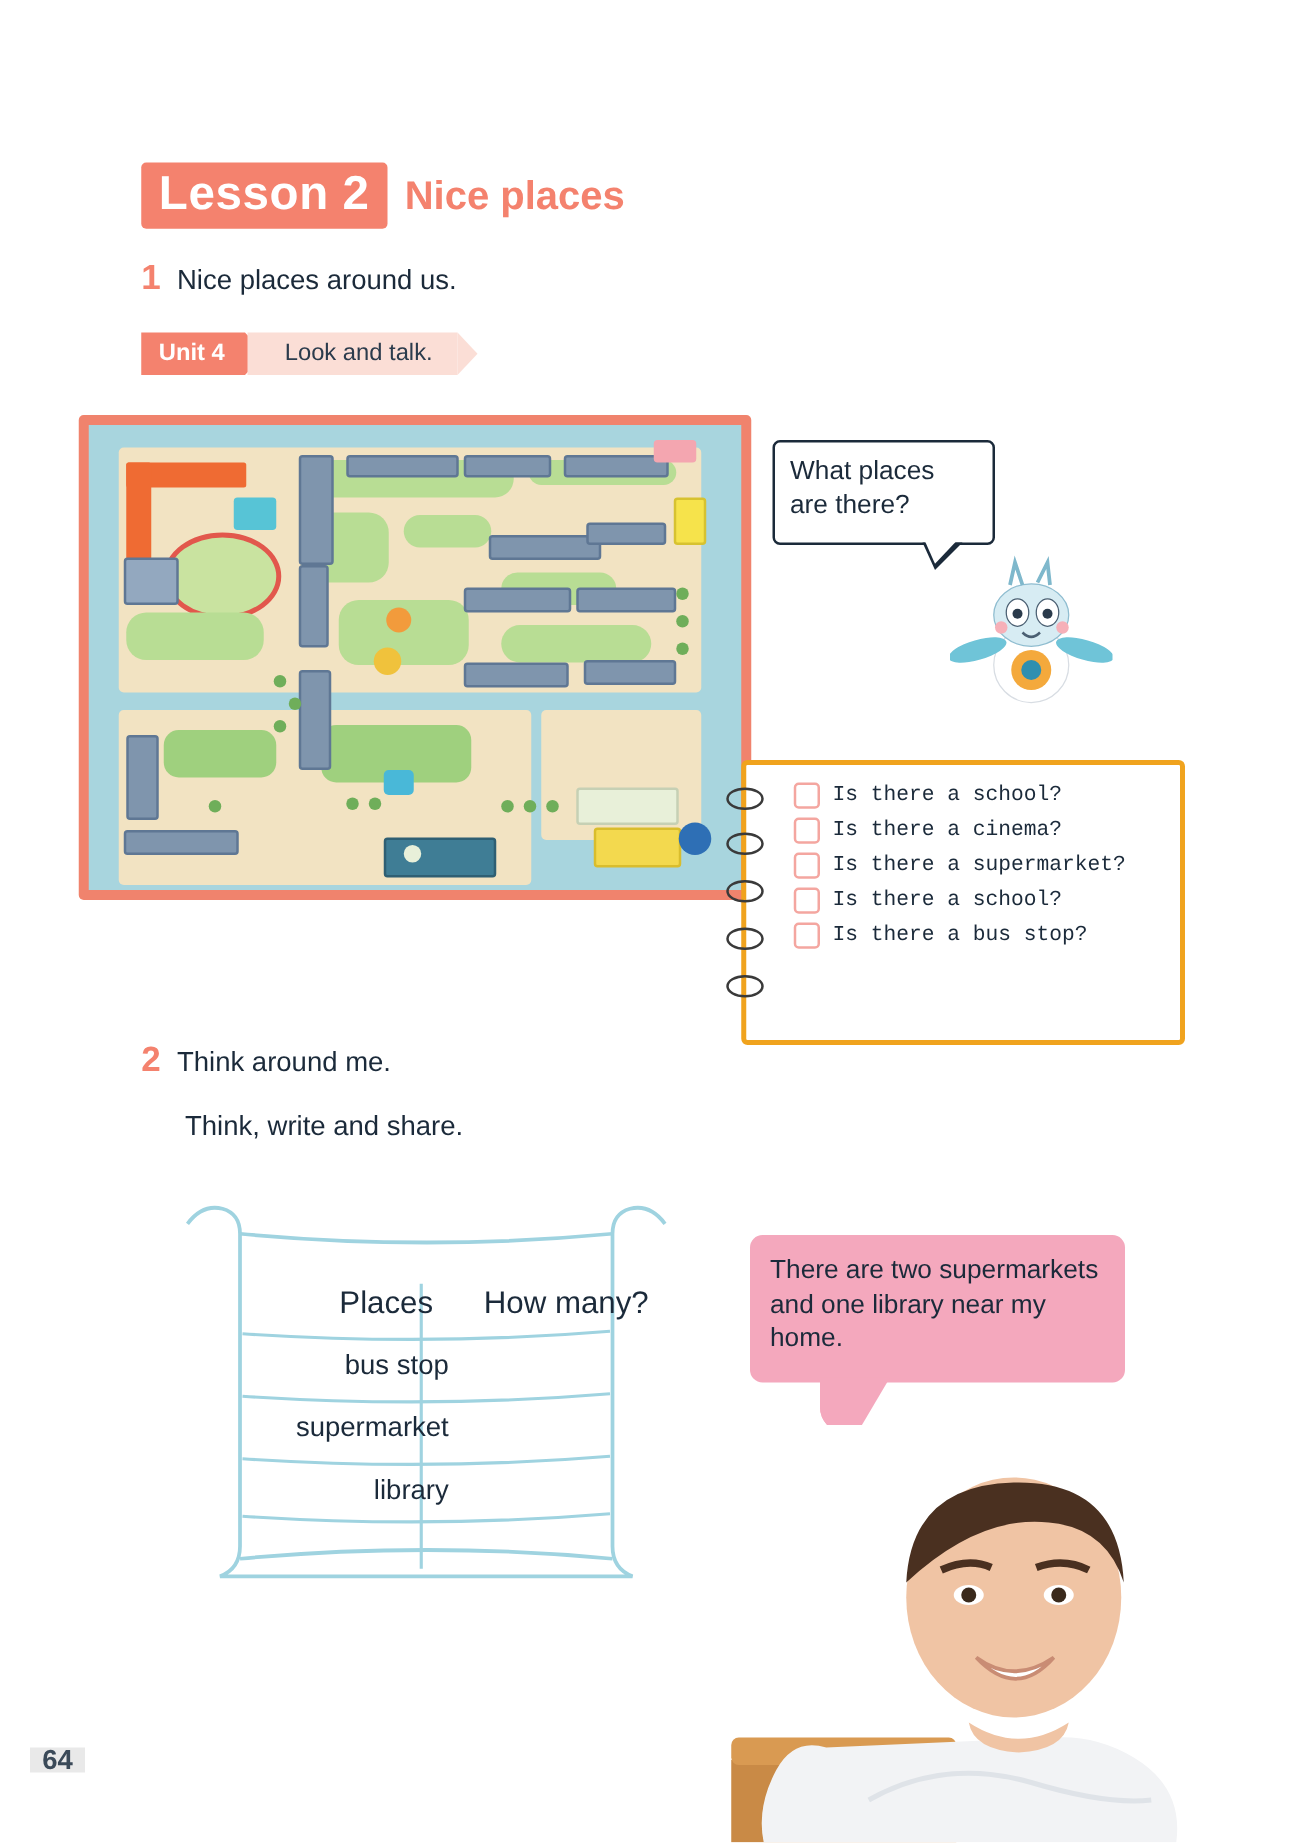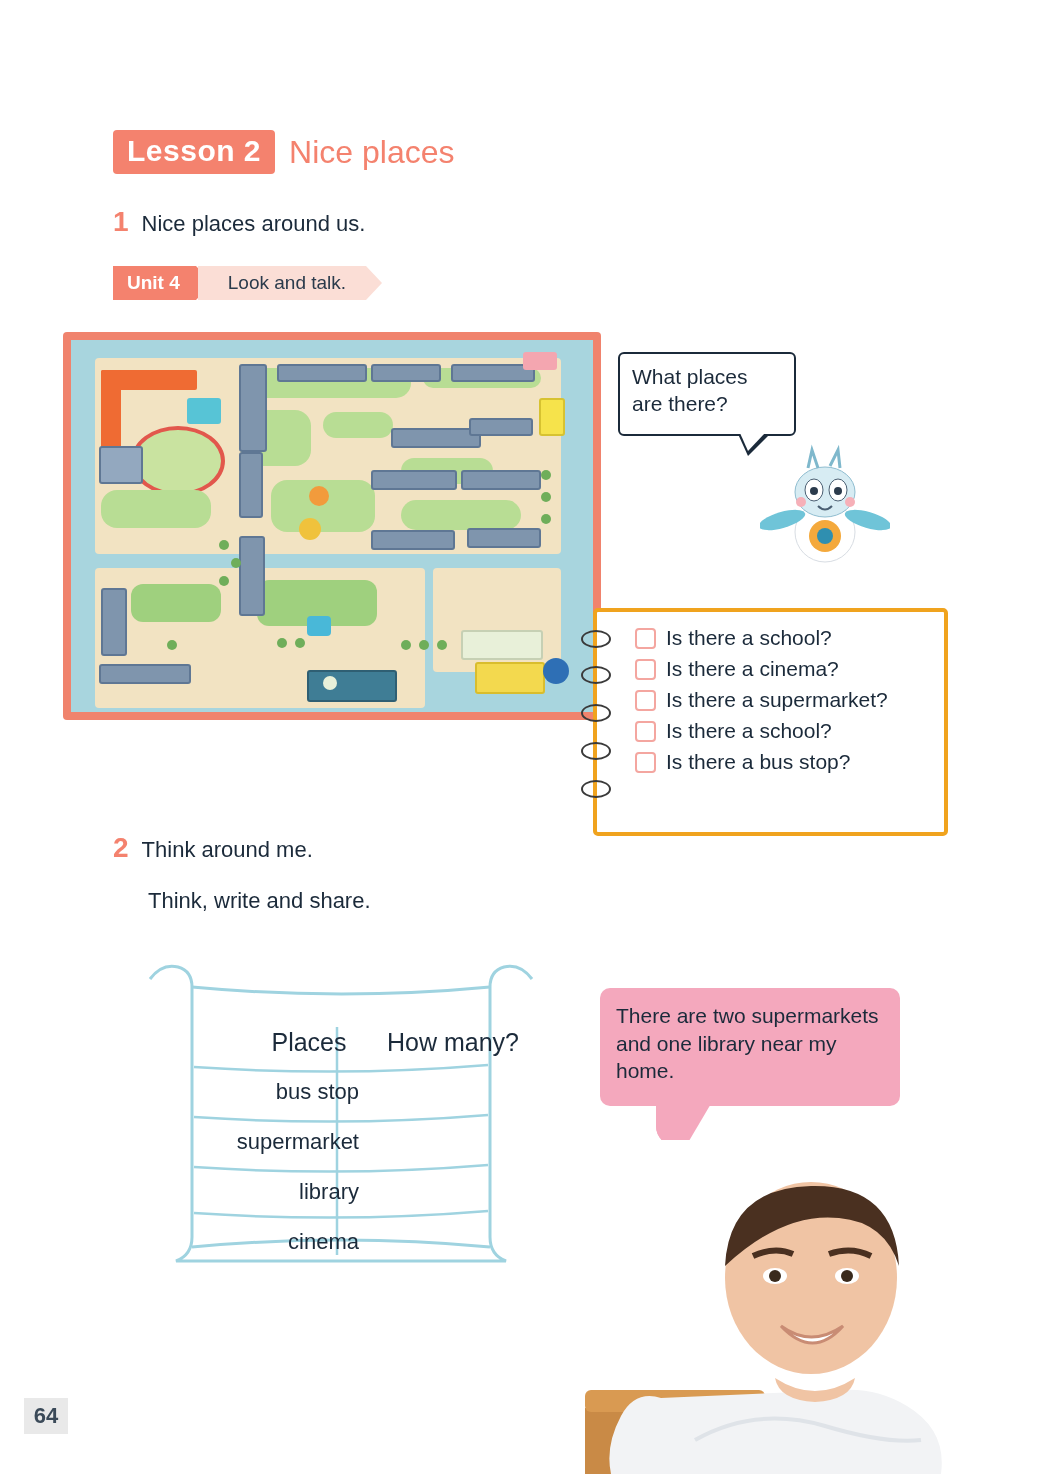--- a/index.html
+++ b/index.html
@@ -7,24 +7,24 @@
     width:1043px;height:1474px;position:relative;
     background:#ffffff;
     font-family:"Liberation Sans", sans-serif;
     overflow:hidden;
   }
   .page{position:absolute;inset:0;}
 
   
   .lesson-head{position:absolute;left:113px;top:130px;display:flex;align-items:center;gap:14px;}
   .lesson-tag{
-    background:#f4826e;color:#fff;font-weight:bold;font-size:30px;
+    background:#f4826e;color:#fff;font-weight:bold;font-size:38px;
     padding:4px 14px 6px 14px;border-radius:4px;letter-spacing:.5px;
   }
-  .lesson-title{color:#f4826e;font-weight:normal;font-size:32px;}
+  .lesson-title{color:#f4826e;font-weight:bold;font-size:32px;}
 
   .task1{position:absolute;left:113px;top:206px;display:flex;align-items:baseline;gap:13px;}
   .task-num{color:#f4826e;font-weight:bold;font-size:28px;}
   .task-text{color:#1b2a3a;font-weight:normal;font-size:22px;}
 
   .ribbon{position:absolute;left:113px;top:266px;display:flex;align-items:stretch;height:34px;}
   .ribbon-unit{
     background:#f4826e;color:#fff;font-size:19px;font-weight:600;
     display:flex;align-items:center;padding:0 16px 0 14px;position:relative;
   }
@@ -76,21 +76,21 @@
 
   
   .note{
     position:absolute;left:593px;top:608px;width:355px;height:228px;
     background:#fff;border:4px solid #f0a31e;border-radius:5px;box-sizing:border-box;
     padding:14px 10px 10px 38px;
   }
   .ring{position:absolute;left:-16px;width:26px;height:14px;border:2px solid #3a3a3a;border-radius:50%;background:transparent;}
   .q-row{display:flex;align-items:center;gap:10px;margin-bottom:7px;}
   .q-box{width:17px;height:17px;border:2px solid #f4a6a0;border-radius:4px;flex:none;}
-  .q-text{font-size:21px;color:#1b2a3a;}
+  .q-text{font-size:17px;color:#1b2a3a;font-family:Liberation Mono, monospace;}
 
   
   .task2{position:absolute;left:113px;top:832px;display:flex;align-items:baseline;gap:13px;}
   .task2-sub{position:absolute;left:148px;top:888px;font-size:22px;color:#1b2a3a;}
 
   
   .scroll{position:absolute;left:132px;top:955px;width:430px;height:320px;}
   .tbl{position:absolute;left:42px;top:62px;width:345px;}
   .tbl-row{height:50px;display:flex;align-items:center;}
   .cell-l{width:185px;text-align:right;font-size:22px;color:#1b2a3a;}
@@ -106,21 +106,21 @@
   .bubble2:after{
     content:"";position:absolute;left:56px;bottom:-40px;width:0;height:0;
     border-left:30px solid #f4a8bd;border-right:26px solid transparent;border-top:44px solid #f4a8bd;
     border-bottom:0 solid transparent;border-radius:0 0 0 20px;
   }
 
   .boy{position:absolute;left:575px;top:1140px;width:468px;height:334px;overflow:hidden;}
 
   
   .pagenum{
-    position:absolute;left:24px;top:1398px;width:44px;height:36px;background:#e9e9e9;
+    position:absolute;left:24px;top:1398px;width:44px;height:20px;background:#e9e9e9;
     display:flex;align-items:center;justify-content:center;color:#3b4a59;font-weight:bold;font-size:22px;
   }
 </style>
 </head>
 <body>
 
 <div class="page">
 
   <div class="lesson-head">
     <div class="lesson-tag">Lesson 2</div>
@@ -279,24 +279,20 @@
         <div class="cell-r"></div>
       </div>
       <div class="tbl-row">
         <div class="cell-l">supermarket</div>
         <div class="cell-r"></div>
       </div>
       <div class="tbl-row">
         <div class="cell-l">library</div>
         <div class="cell-r"></div>
       </div>
-      <div class="tbl-row">
-        <div class="cell-l">cinema</div>
-        <div class="cell-r"></div>
-      </div>
     </div>
   </div>
 
   <div class="bubble2">There are two supermarkets and one library near my home.</div>
 
   <div class="boy">
     <svg width="468" height="334" viewBox="0 0 468 334" aria-hidden="true">
       <rect x="0" y="0" width="468" height="334" fill="#ffffff"></rect>
       <rect x="10" y="268" width="180" height="66" fill="#c98a46"></rect>
       <rect x="10" y="250" width="180" height="22" rx="6" fill="#d99a52"></rect>

